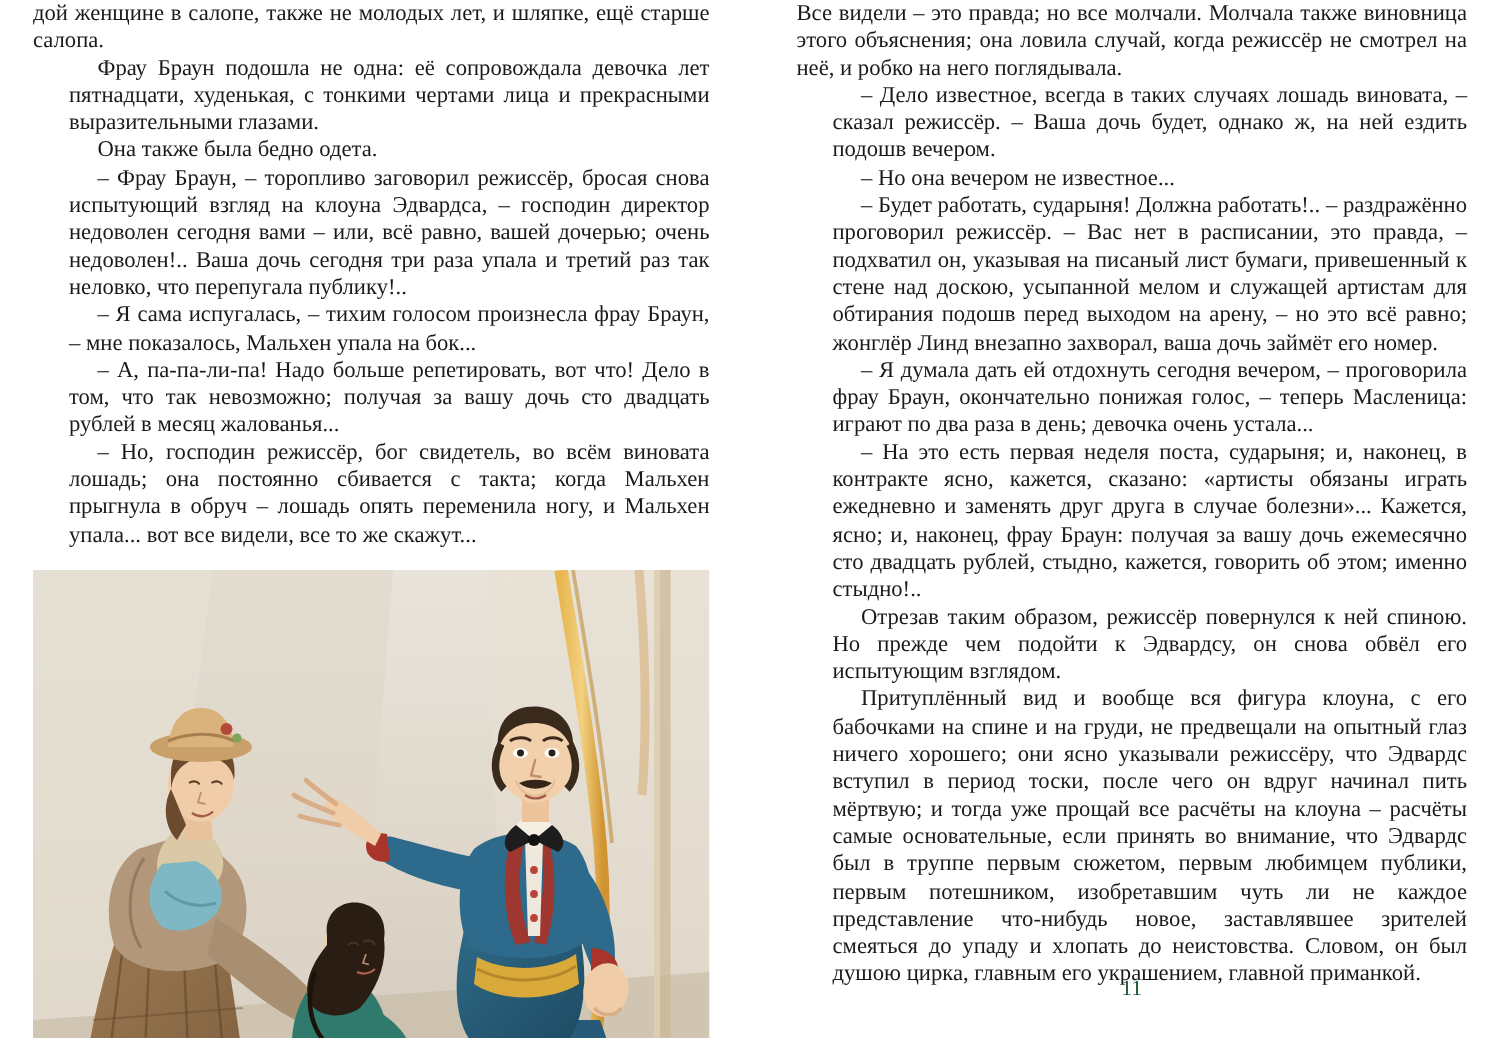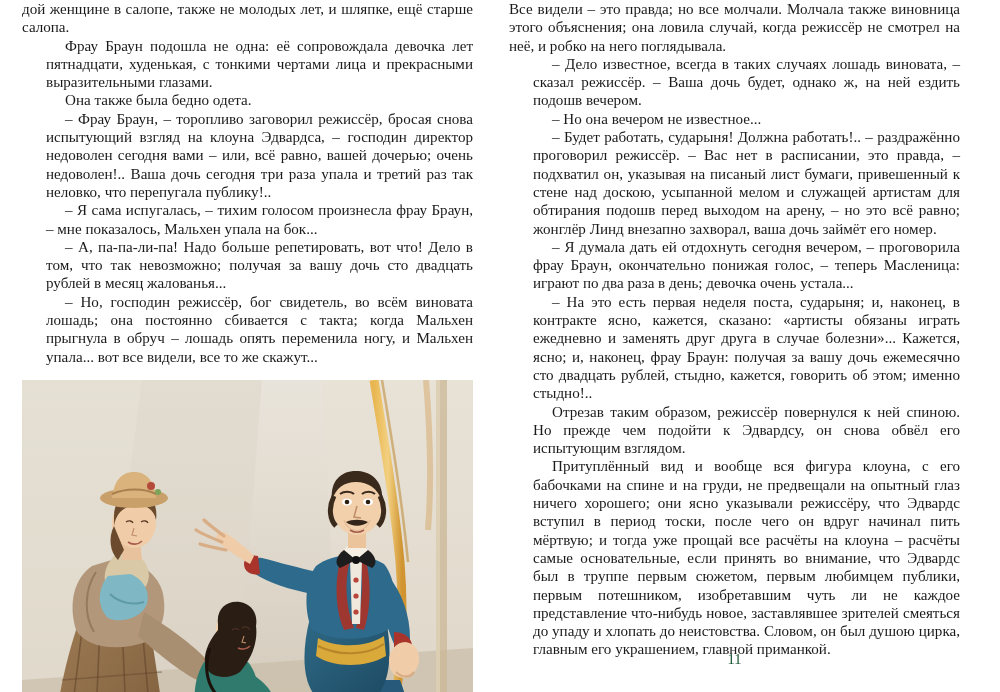--- a/index.html
+++ b/index.html
@@ -16,21 +16,21 @@
   }
   .page {
     position: relative;
     width: 1000px;
     height: 692px;
     box-sizing: border-box;
   }
   .columns {
     display: flex;
     flex-direction: row;
-    gap: 36px;
+    gap: 58px;
     padding: 0 22px;
     box-sizing: border-box;
     height: 692px;
   }
   .col {
     width: 451px;
     position: relative;
     box-sizing: border-box;
   }
   .col p {

